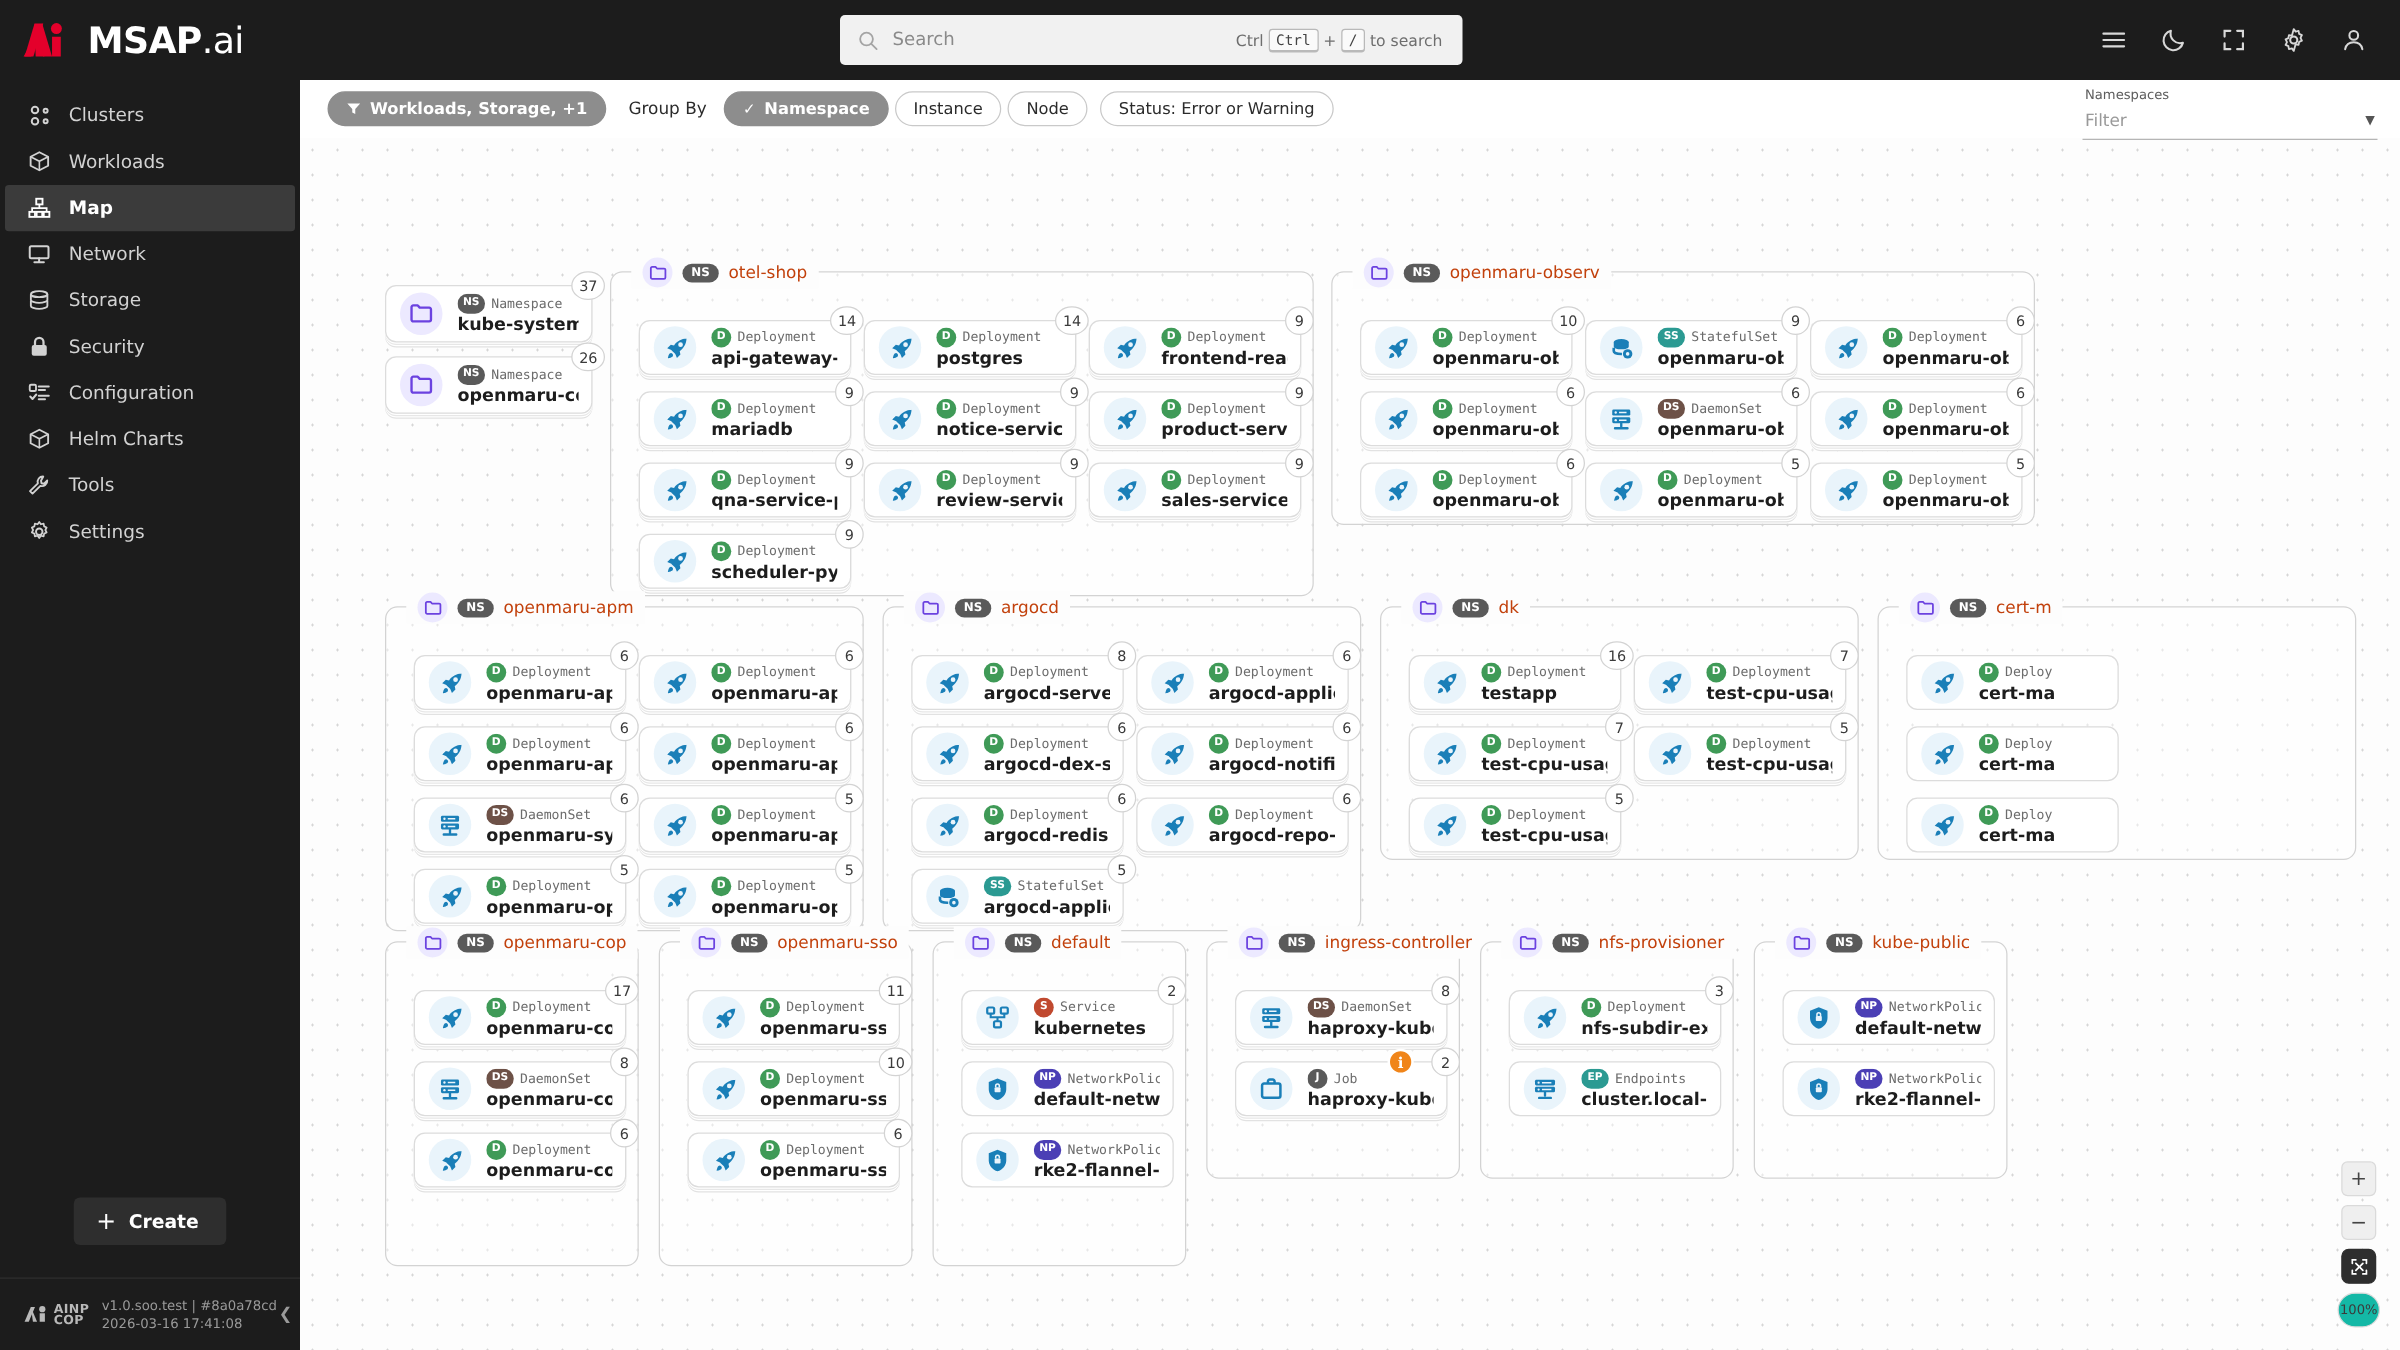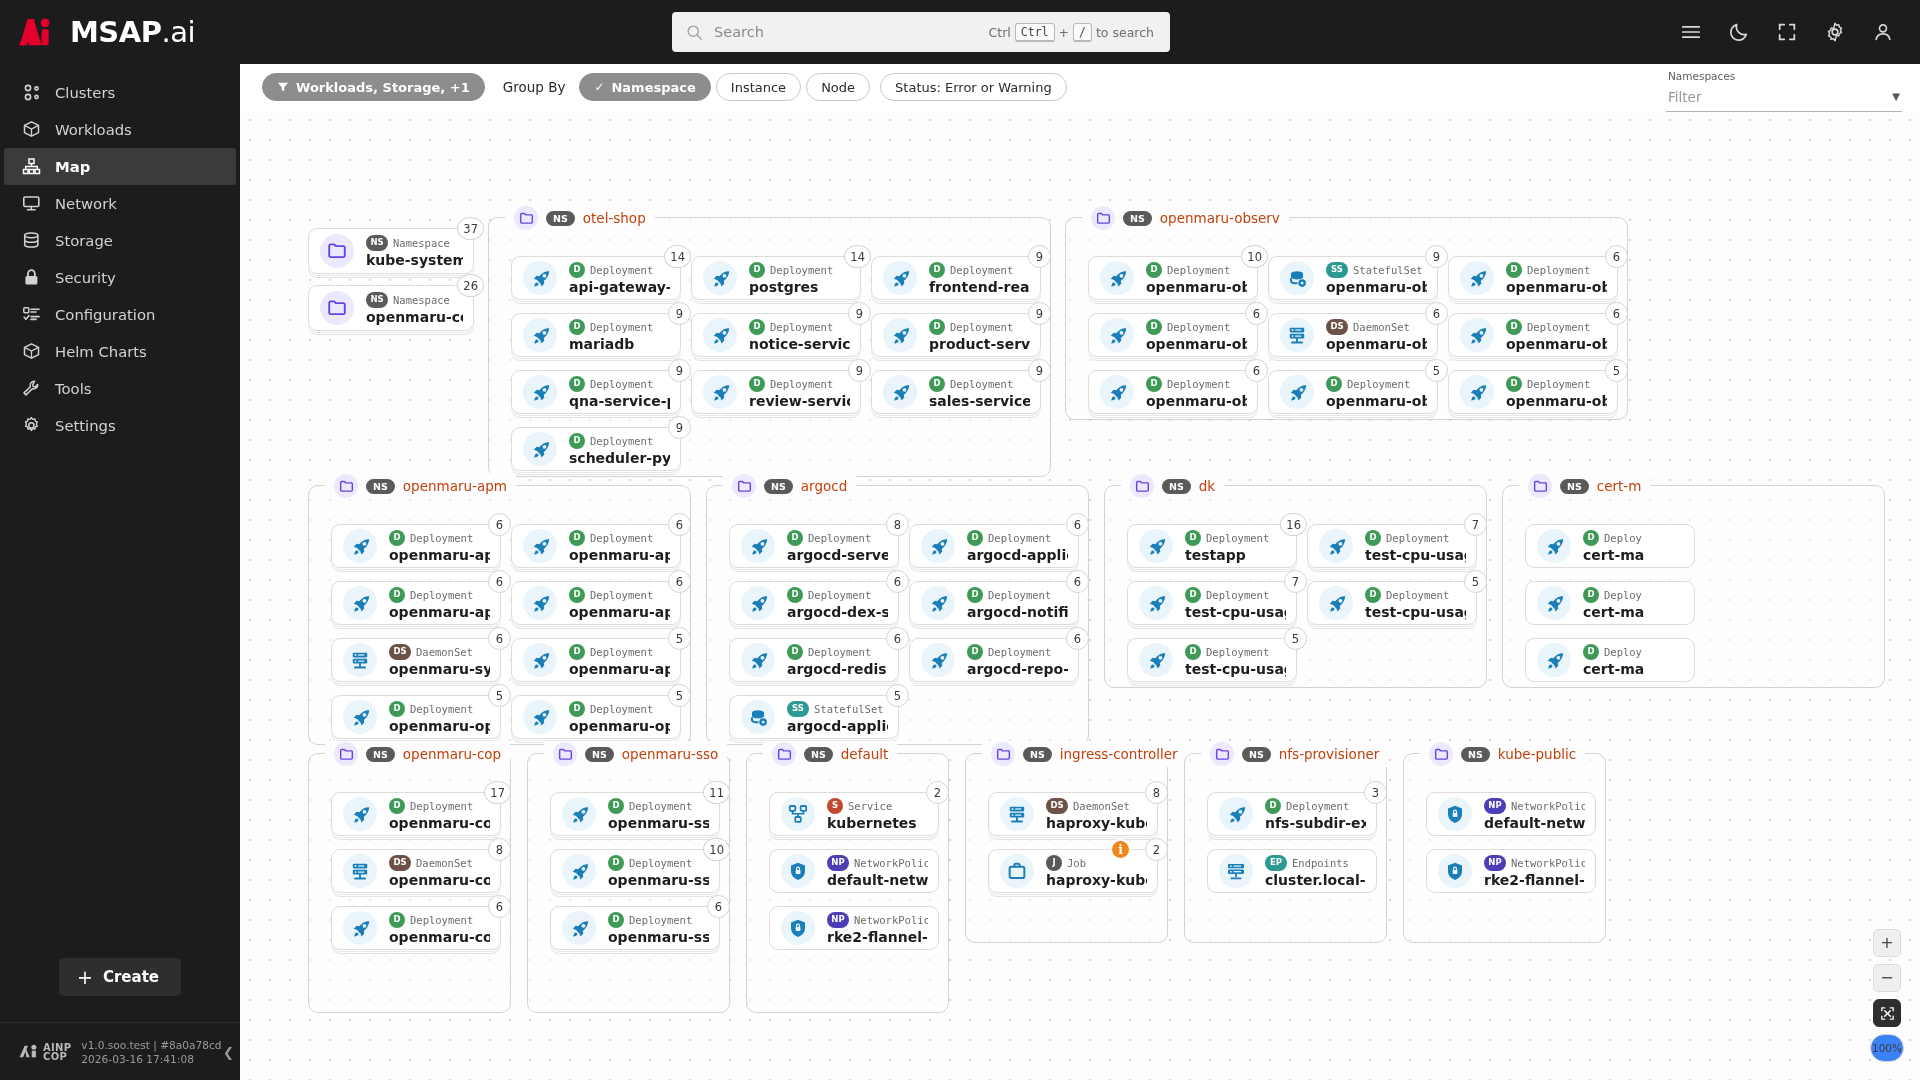--- a/index.html
+++ b/index.html
@@ -228,21 +228,21 @@
   }
   .zbtn {
     width: 28px; height: 28px; border-radius: 5px;
     background: #efefef; border: 1px solid #dadada;
     display: flex; align-items: center; justify-content: center;
     cursor: pointer; color: #444; font-size: 16px; line-height: 1;
   }
   .zbtn.dark { background: #2e2e2e; border-color: #2e2e2e; color: #fff; border-radius: 6px; }
   .zpct {
     width: 34px; height: 28px; border-radius: 14px;
-    background: #3b82f6; border: 1px solid #dadada;
+    background: #14b8a6; border: 1px solid #dadada;
     display: flex; align-items: center; justify-content: center;
     font-size: 10.5px; color: #3b3b3b;
   }
 </style>
 </head>
 <body>
 
 <div class="topbar">
   <div class="brand">
     <svg class="logo-mark" viewBox="0 0 48 34">

